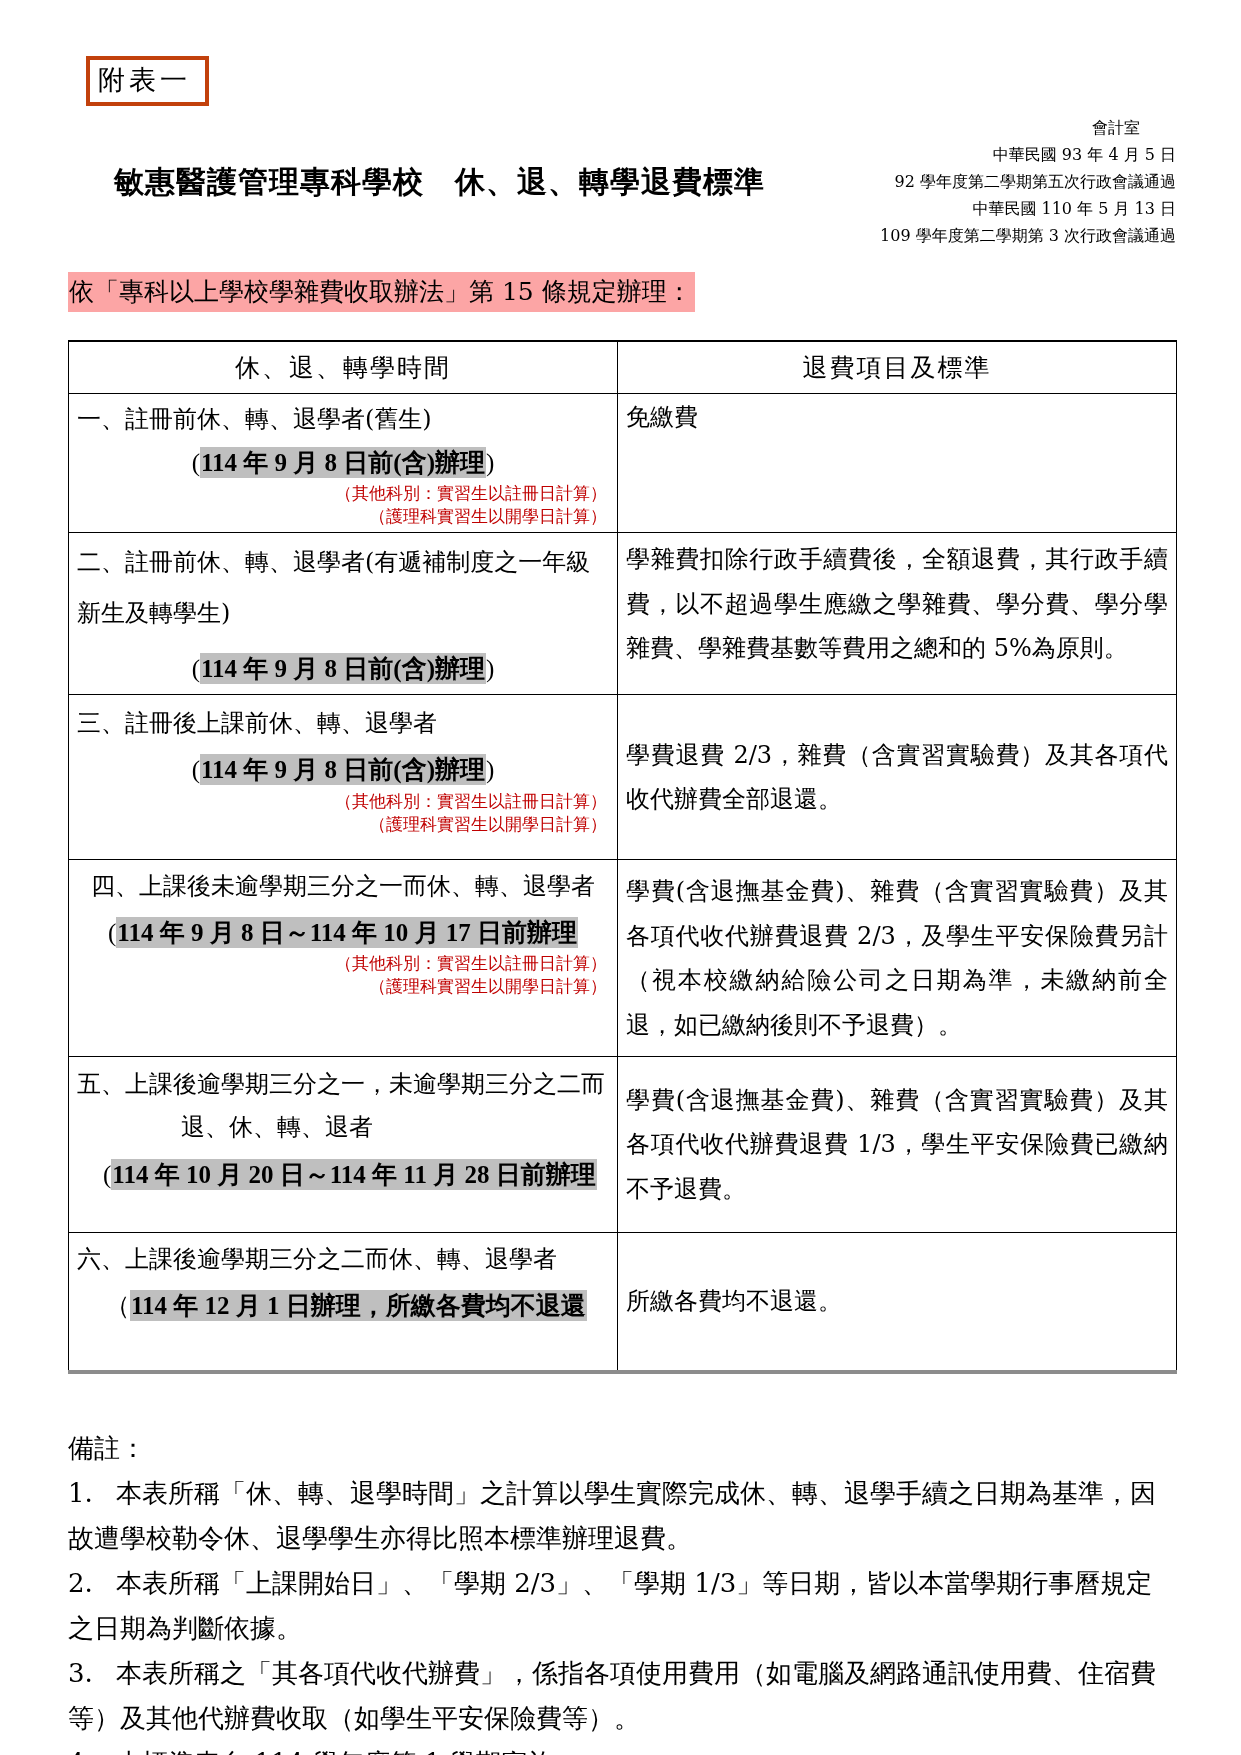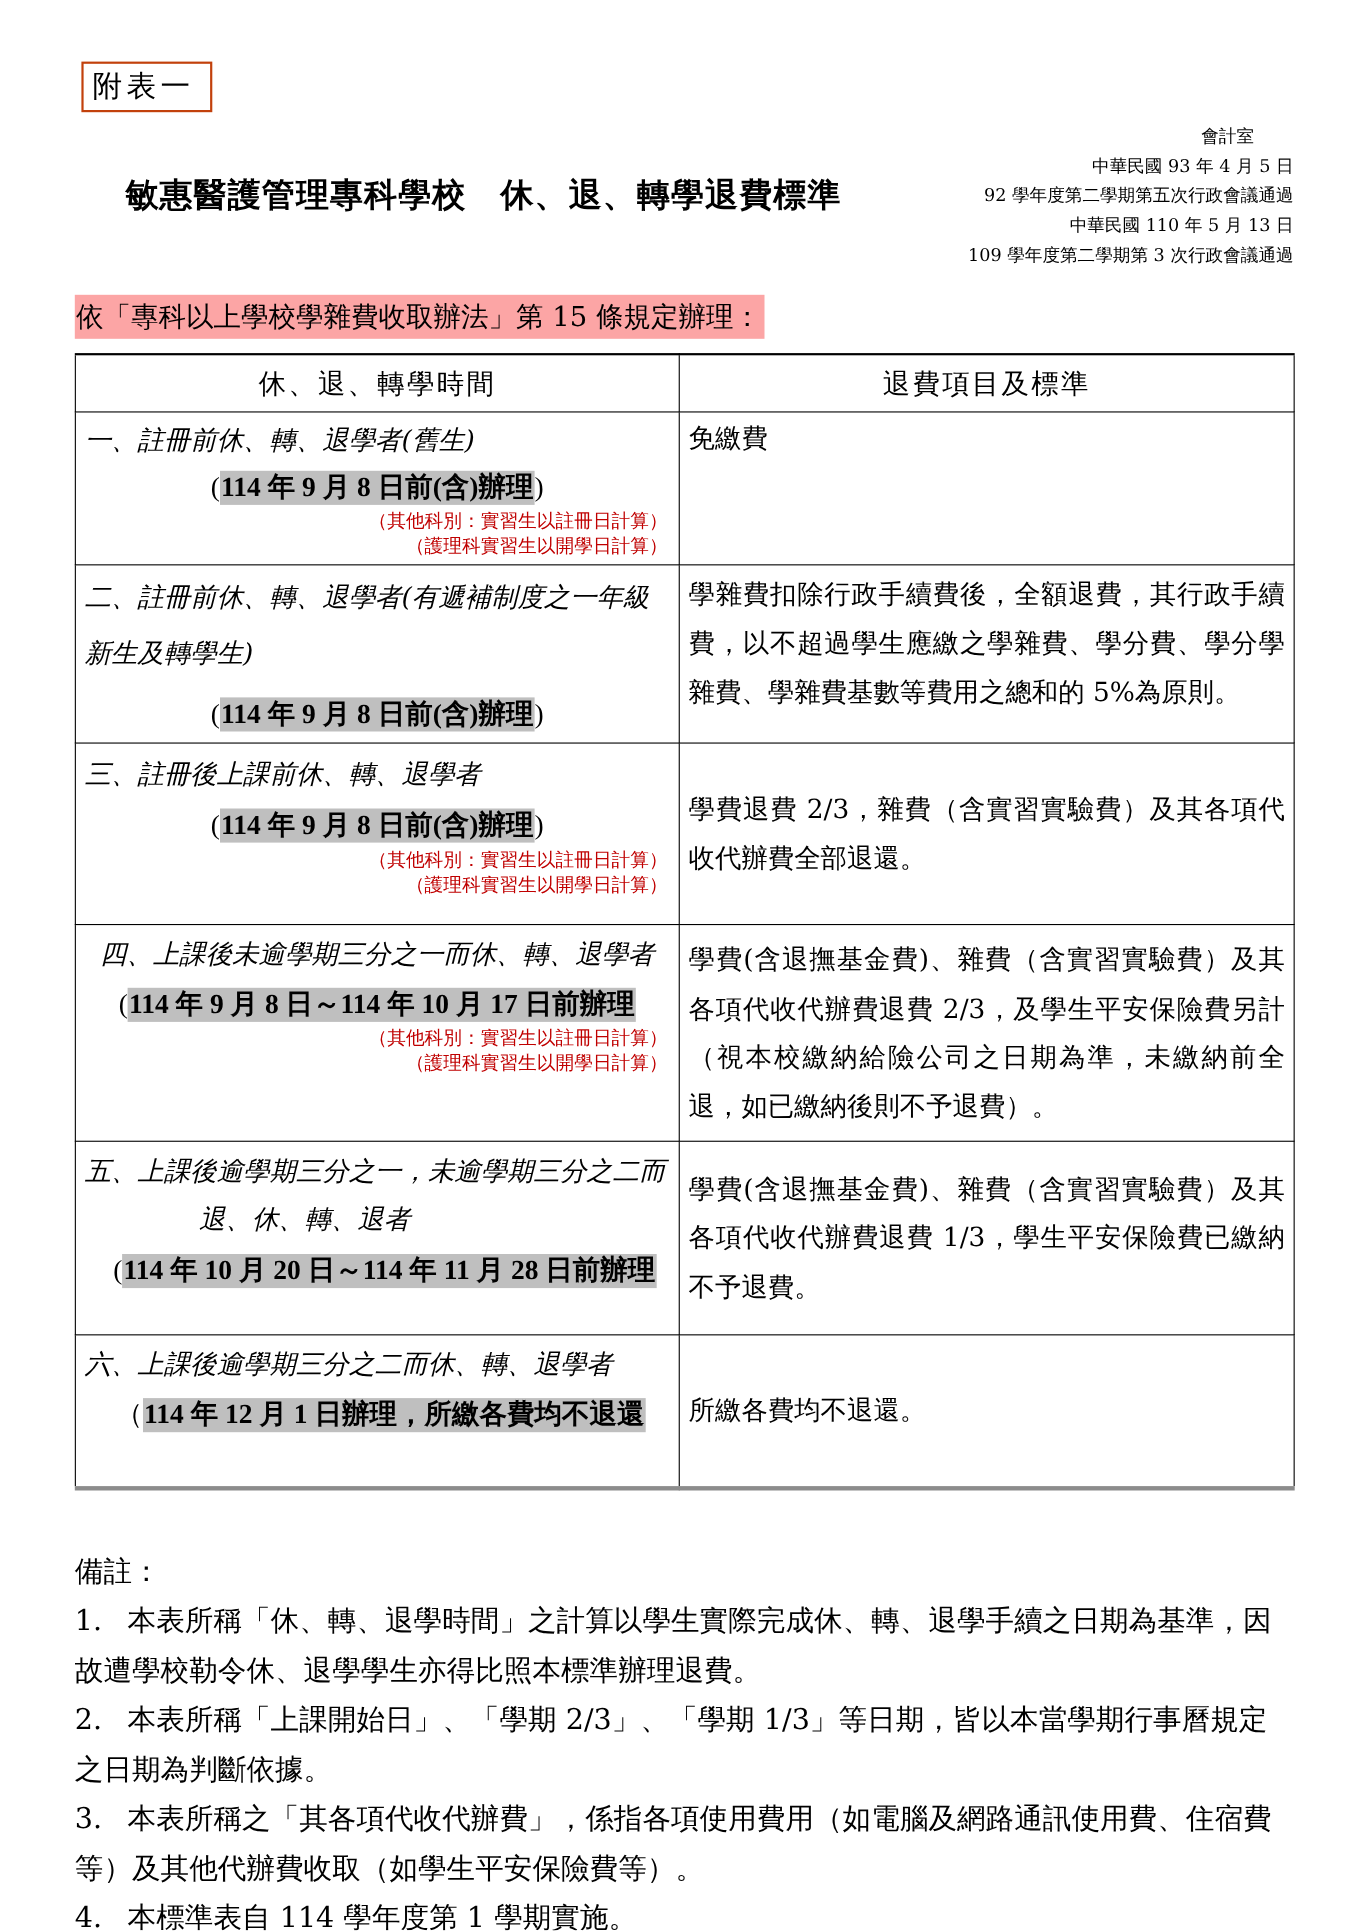--- a/index.html
+++ b/index.html
@@ -10,25 +10,25 @@
     color:#000;
     font-family:"DejaVu Serif","Liberation Serif",serif;
     box-sizing:border-box;
     padding:56px 65px 0 68px;
     overflow:hidden;
   }
 
   
   .tag-box {
     display:inline-block;
-    border:2px solid #c2410c;
+    border:4px solid #c2410c;
     padding:2px 14px 4px 8px;
     font-size:27px;
     letter-spacing:4px;
-    margin-left:6px;
+    margin-left:18px;
   }
 
   
   .header-row { display:flex; align-items:center; margin-top:8px; }
   .doc-title {
     font-size:30px;
     font-weight:bold;
     margin-left:46px;
     letter-spacing:1px;
     white-space:nowrap;
@@ -44,21 +44,21 @@
   .meta .office { padding-right:36px; }
 
   
   .directive { margin-top:26px; font-size:25px; }
   .directive .hl-light { background:#fca5a5; padding:5px 3px 6px 1px; }
 
   
   table.refund-table {
     border-collapse:collapse;
     width:1108px;
-    margin-top:17px;
+    margin-top:32px;
     border:1px solid #000;
     border-top:2px solid #000;
     border-bottom:4px solid #8c8c8c;
     table-layout:fixed;
   }
   .refund-table th, .refund-table td {
     border:1px solid #000;
     box-sizing:border-box;
     font-size:24px;
     padding:4px 8px;
@@ -70,21 +70,21 @@
     letter-spacing:2px;
   }
   .col-left  { width:549px; }
   .col-right { width:559px; }
 
   td.cell-left  { vertical-align:top; }
   td.cell-right { vertical-align:top; }
   td.cell-right.middle { vertical-align:middle; }
 
   .cl-inner { display:flex; flex-direction:column; height:100%; overflow:hidden; }
-  .row-title { line-height:1.75; text-align:left;font-style:italic; }
+  .row-title { line-height:1.75; text-align:left; }
   .date-line { text-align:center; line-height:1.55; margin-top:4px; font-size:25px; white-space:nowrap;font-family:Liberation Serif, serif; }
   .date-line.align-left   { text-align:left; margin-left:26px; }
   .date-line.align-left-6 { text-align:left; margin-left:28px; }
   .indent2 { margin-left:104px; }
   .hl { background:#bfbfbf; font-weight:bold; padding:2px 1px; }
   .red-notes {
     margin-top:auto;
     text-align:right;
     color:#c00000;
     font-size:17px;

